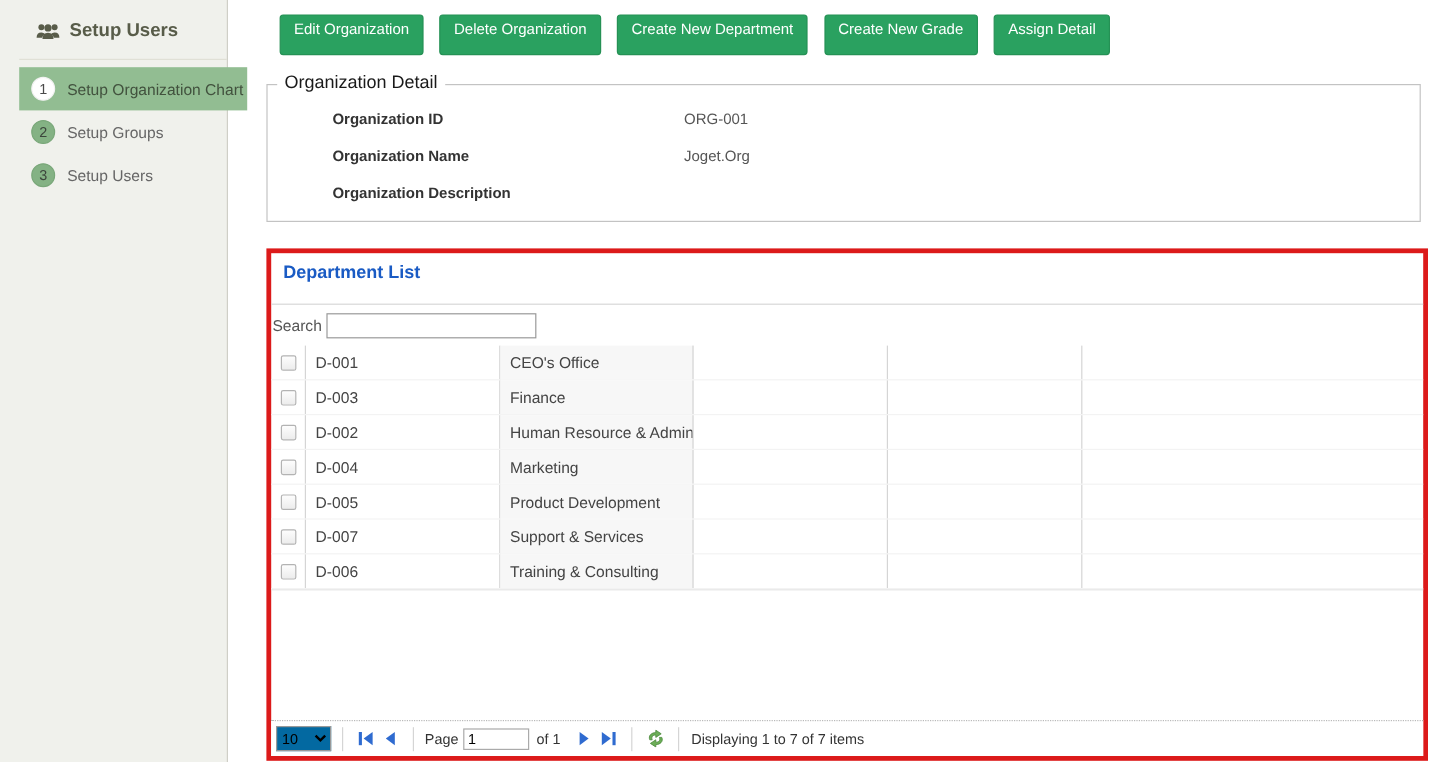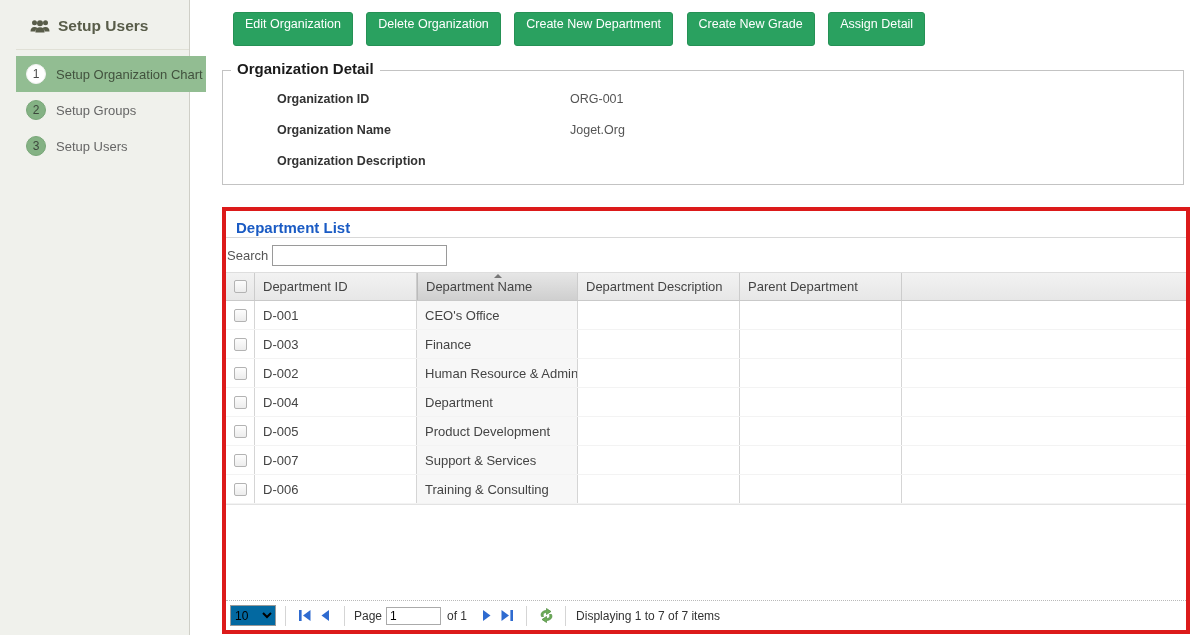--- a/index.html
+++ b/index.html
@@ -25,30 +25,30 @@
   .toolbar { position:absolute; left:233px; top:12px; white-space:nowrap; }
   .btn { display:inline-block; background:#2aa160; border:1px solid #259155;
     color:#fff; font-size:12.5px; line-height:1; padding:5px 11px 14px;
     border-radius:3px; margin-right:9px; cursor:pointer;
     font-family:"Liberation Sans","DejaVu Sans",sans-serif; }
 
   
   .fieldset { position:absolute; left:222px; top:70px; width:962px; height:115px;
     border:1px solid #c3c3c3; background:#fff; }
   .fieldset .legend { position:absolute; top:-11px; left:8px; background:#fff;
-    padding:0 6px; font-weight:bold; font-size:15px; color:#1a1a1a; }
+    padding:0 6px; font-weight:normal; font-size:15px; color:#1a1a1a; }
   .field-row { display:flex; height:31px; align-items:center; padding-left:14px; }
   .field-row:first-of-type { margin-top:12px; }
   .field-label { width:293px; font-weight:bold; font-size:12.5px; color:#333;margin-left:40px; }
   .field-value { font-size:12.5px; color:#555; }
 
   
   .dept-panel { position:absolute; left:222px; top:207px; width:968px; height:427px;
     border:4px solid #dc1a1a; background:#fff; }
-  .dept-title { height:27px; padding:8px 0 0 10px; font-weight:bold; font-size:15px;
+  .dept-title { height:43px; padding:8px 0 0 10px; font-weight:bold; font-size:15px;
     color:#1a5bc4; border-bottom:1px solid #d8d8d8; }
   .search-row { height:34px; display:flex; align-items:center; padding-left:1px;
     font-size:13px; color:#555; gap:4px; }
   .search-input { width:175px; height:21px; border:1px solid #9a9a9a;
     font-size:12px; padding:1px 4px; }
 
   
   .grid-header { display:flex; height:29px; background:linear-gradient(#f2f2f2,#e7e7e7);
     border-top:1px solid #dedede; border-bottom:1px solid #c9c9c9; }
   .hcell { display:flex; align-items:center; padding-left:8px; font-size:13px;
@@ -149,33 +149,20 @@
 </div>
 
 <div class="dept-panel">
   <div class="dept-title">Department List</div>
 
   <div class="search-row">
     <span>Search</span>
     <input class="search-input" type="text" value="" style="">
   </div>
 
-  <div class="grid-header">
-    <div class="hcell c-check">
-      <span class="checkbox"></span>
-    </div>
-    <div class="hcell c-id">Department ID</div>
-    <div class="hcell c-name sorted">
-      <span class="sort-caret"></span>
-      <span>Department Name</span>
-    </div>
-    <div class="hcell c-desc">Department Description</div>
-    <div class="hcell c-parent">Parent Department</div>
-    <div class="hcell c-extra"></div>
-  </div>
 
   <div class="grid-body">
     <div class="grid-row">
       <div class="cell c-check">
           <span class="checkbox"></span>
         </div>
       <div class="cell c-id">D-001</div>
       <div class="cell c-name">CEO's Office</div>
       <div class="cell c-desc"></div>
       <div class="cell c-parent"></div>
@@ -199,21 +186,21 @@
       <div class="cell c-name">Human Resource &amp; Admin</div>
       <div class="cell c-desc"></div>
       <div class="cell c-parent"></div>
       <div class="cell c-extra"></div>
     </div>
     <div class="grid-row">
       <div class="cell c-check">
           <span class="checkbox"></span>
         </div>
       <div class="cell c-id">D-004</div>
-      <div class="cell c-name">Department</div>
+      <div class="cell c-name">Marketing</div>
       <div class="cell c-desc"></div>
       <div class="cell c-parent"></div>
       <div class="cell c-extra"></div>
     </div>
     <div class="grid-row">
       <div class="cell c-check">
           <span class="checkbox"></span>
         </div>
       <div class="cell c-id">D-005</div>
       <div class="cell c-name">Product Development</div>

